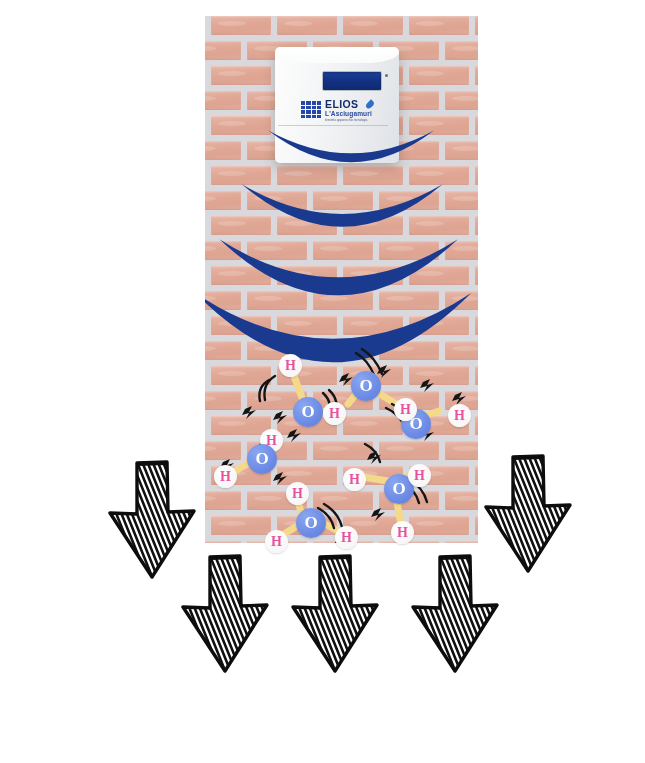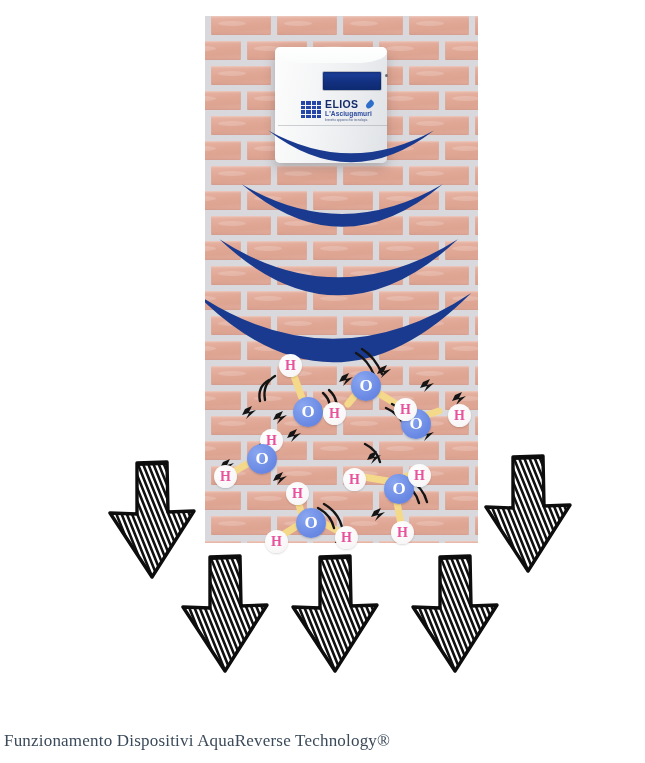--- a/index.html
+++ b/index.html
@@ -21,21 +21,21 @@
     border-radius:1px;
     box-shadow:inset 0 1px 2px rgba(255,255,255,.35), inset 0 -1px 2px rgba(150,90,75,.18);
   }
   .brick::after{
     content:"";position:absolute;left:12%;top:28%;width:46%;height:26%;
     background:rgba(255,255,255,.18);border-radius:50%;
   }
 
   
   #device{
-    position:absolute;left:275px;top:47px;width:112px;height:116px;
+    position:absolute;left:275px;top:47px;width:124px;height:116px;
     background:linear-gradient(100deg,#fdfdfd 0%,#f4f5f6 38%,#e9ebee 72%,#dfe2e6 100%);
     border-radius:7px 7px 5px 5px;
     box-shadow:0 5px 12px rgba(80,60,55,.30), 0 1px 0 rgba(255,255,255,.9) inset;
   }
   #device-top-curve{
     position:absolute;left:0;top:0;width:100%;height:16px;
     background:linear-gradient(180deg,#ffffff 0%,#fafbfb 100%);
     border-radius:7px 7px 40% 40%/7px 7px 16px 16px;
   }
   #device-display{
@@ -624,15 +624,14 @@
           <line x1="162" y1="4" x2="208" y2="118"></line>
           <line x1="167.20000000000002" y1="4" x2="213.20000000000002" y2="118"></line>
           <line x1="172.4" y1="4" x2="218.4" y2="118"></line>
           <line x1="177.6" y1="4" x2="223.6" y2="118"></line>
        </g>
        <path d="M32,5 L62,4 L63,54 L89,53 L47,119 L5,55 L32,56 Z" fill="none" stroke="#0d0d0d" stroke-width="3.4" stroke-linejoin="round" stroke-linecap="round"></path>
        <path d="M33,7 L61,6" fill="none" stroke="#0d0d0d" stroke-width="2" stroke-linecap="round"></path>
       </svg>
     </div>
 
-  <div id="caption">Funzionamento Dispositivi AquaReverse Technology®</div>
 
 </div>
 
 </body></html>

